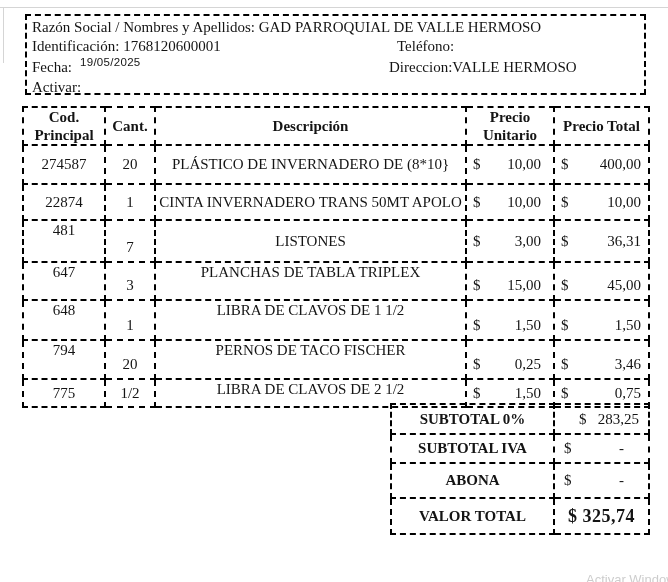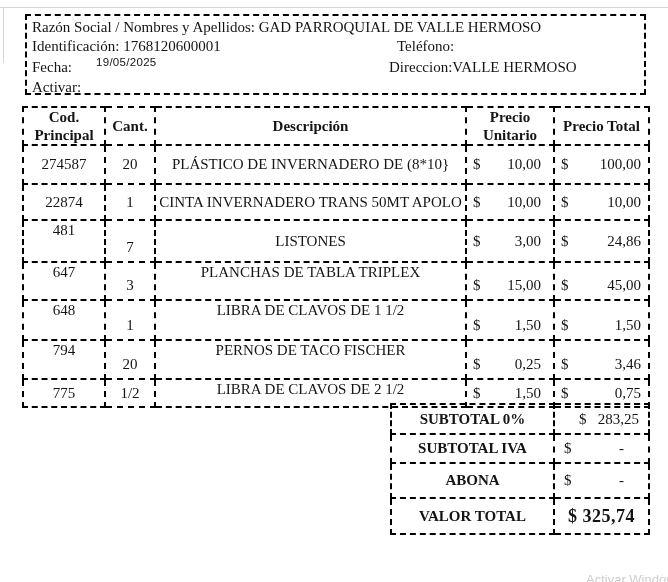--- a/index.html
+++ b/index.html
@@ -12,21 +12,21 @@
   .doc-number-clip{position:absolute;left:358px;top:0;width:242px;height:7px;overflow:hidden;}
   .doc-number-clip span{position:absolute;top:-14px;left:0;font-weight:bold;font-size:16px;
         letter-spacing:3px;white-space:nowrap;}
   
   .header-box{position:absolute;left:25px;top:14px;width:621px;height:81px;box-sizing:border-box;
         border:2px dashed #000;padding:2px 0 0 5px;}
   .hline{position:relative;height:19px;line-height:19px;font-size:15px;white-space:nowrap;}
   .hcol-tel{position:absolute;left:365px;top:0;}
   .hcol-dir{position:absolute;left:357px;top:0;font-family:Liberation Serif, serif;}
   .date-sup{font-family:"Liberation Sans",sans-serif;font-size:11.5px;position:relative;top:-6px;
-        margin-left:24px;letter-spacing:.3px;text-align:right;}
+        margin-left:8px;letter-spacing:.3px;text-align:right;}
   
   .items{position:absolute;left:22px;top:106px;}
   table{border-collapse:collapse;table-layout:fixed;font-size:15px;}
   .items table{width:626px;}
   td{border:2px dashed #000;text-align:center;vertical-align:middle;padding:0;overflow:hidden;}
   .th-cell{font-weight:bold;line-height:18px;}
   .money{display:flex;justify-content:space-between;align-items:baseline;}
   .money-unit{padding:0 12px 0 6px;}
   .money-total{padding:0 7px 0 6px;}
   .v-top{vertical-align:top;padding-top:1px;}
@@ -95,21 +95,21 @@
           <td>PLÁSTICO DE INVERNADERO DE (8*10}</td>
           <td>
               <div class="money money-unit">
                 <span>$</span>
                 <span>10,00</span>
               </div>
             </td>
           <td>
               <div class="money money-total">
                 <span>$</span>
-                <span>100,00</span>
+                <span>400,00</span>
               </div>
             </td>
         </tr>
         <tr style="height:36px">
           <td>22874</td>
           <td>1</td>
           <td>CINTA INVERNADERO TRANS 50MT APOLO</td>
           <td>
               <div class="money money-unit">
                 <span>$</span>
@@ -129,21 +129,21 @@
           <td>LISTONES</td>
           <td>
               <div class="money money-unit">
                 <span>$</span>
                 <span>3,00</span>
               </div>
             </td>
           <td>
               <div class="money money-total">
                 <span>$</span>
-                <span>24,86</span>
+                <span>36,31</span>
               </div>
             </td>
         </tr>
         <tr style="height:38px">
           <td class="v-top">647</td>
           <td class="v-low">3</td>
           <td class="v-top">PLANCHAS DE TABLA TRIPLEX</td>
           <td class="v-low">
               <div class="money money-unit">
                 <span>$</span>

